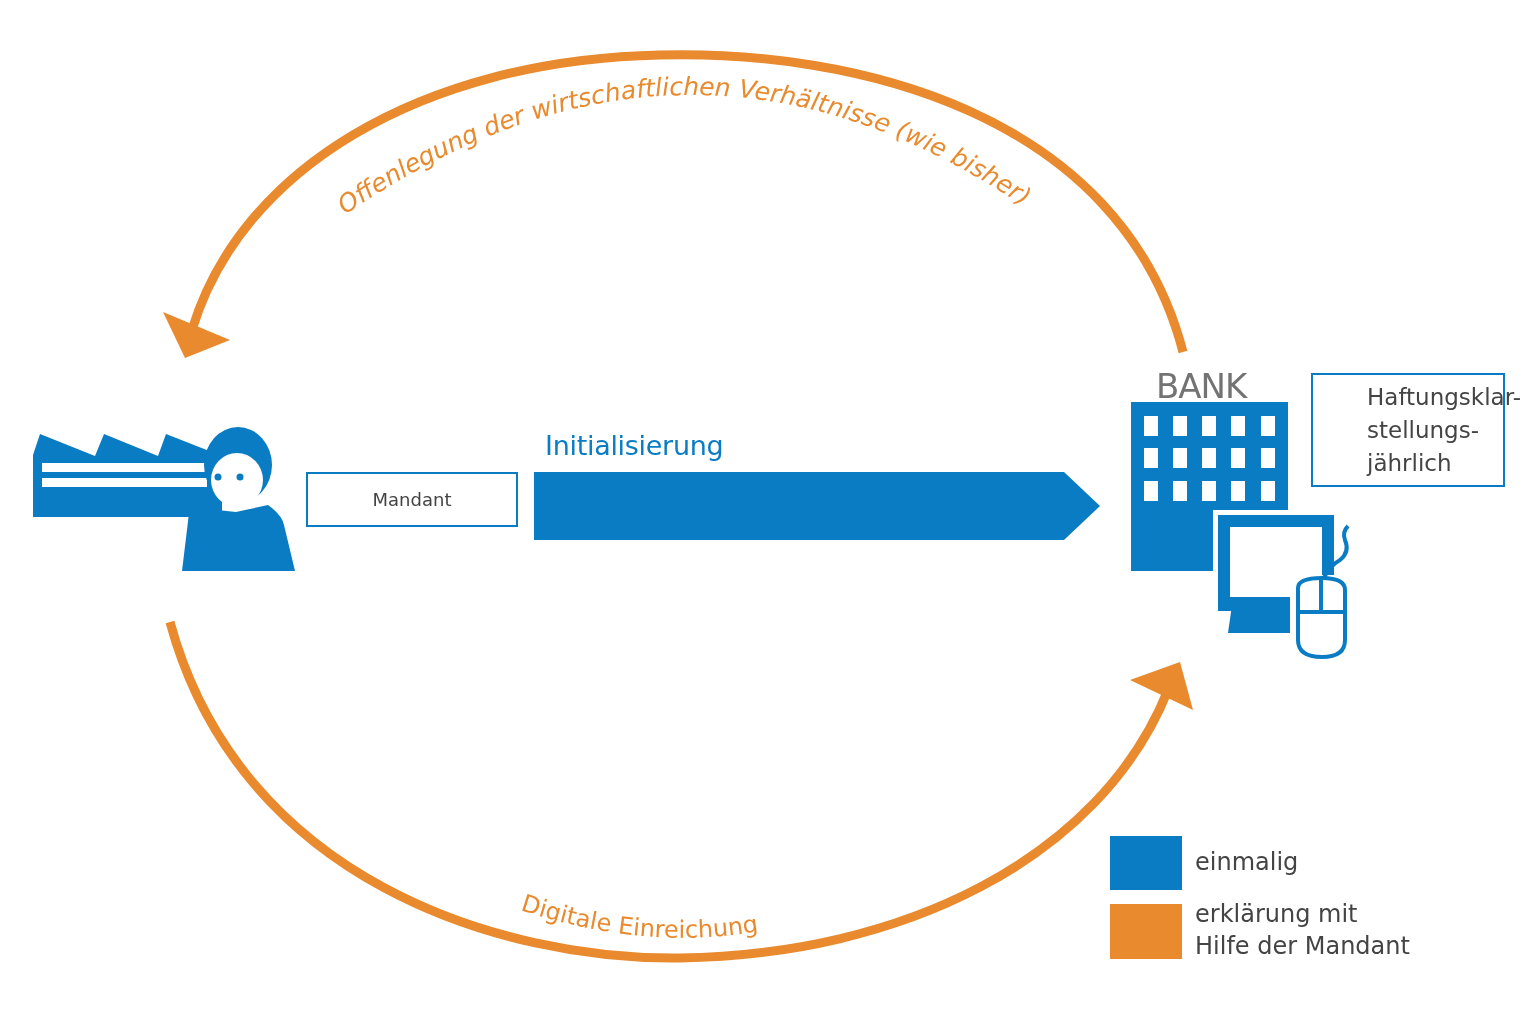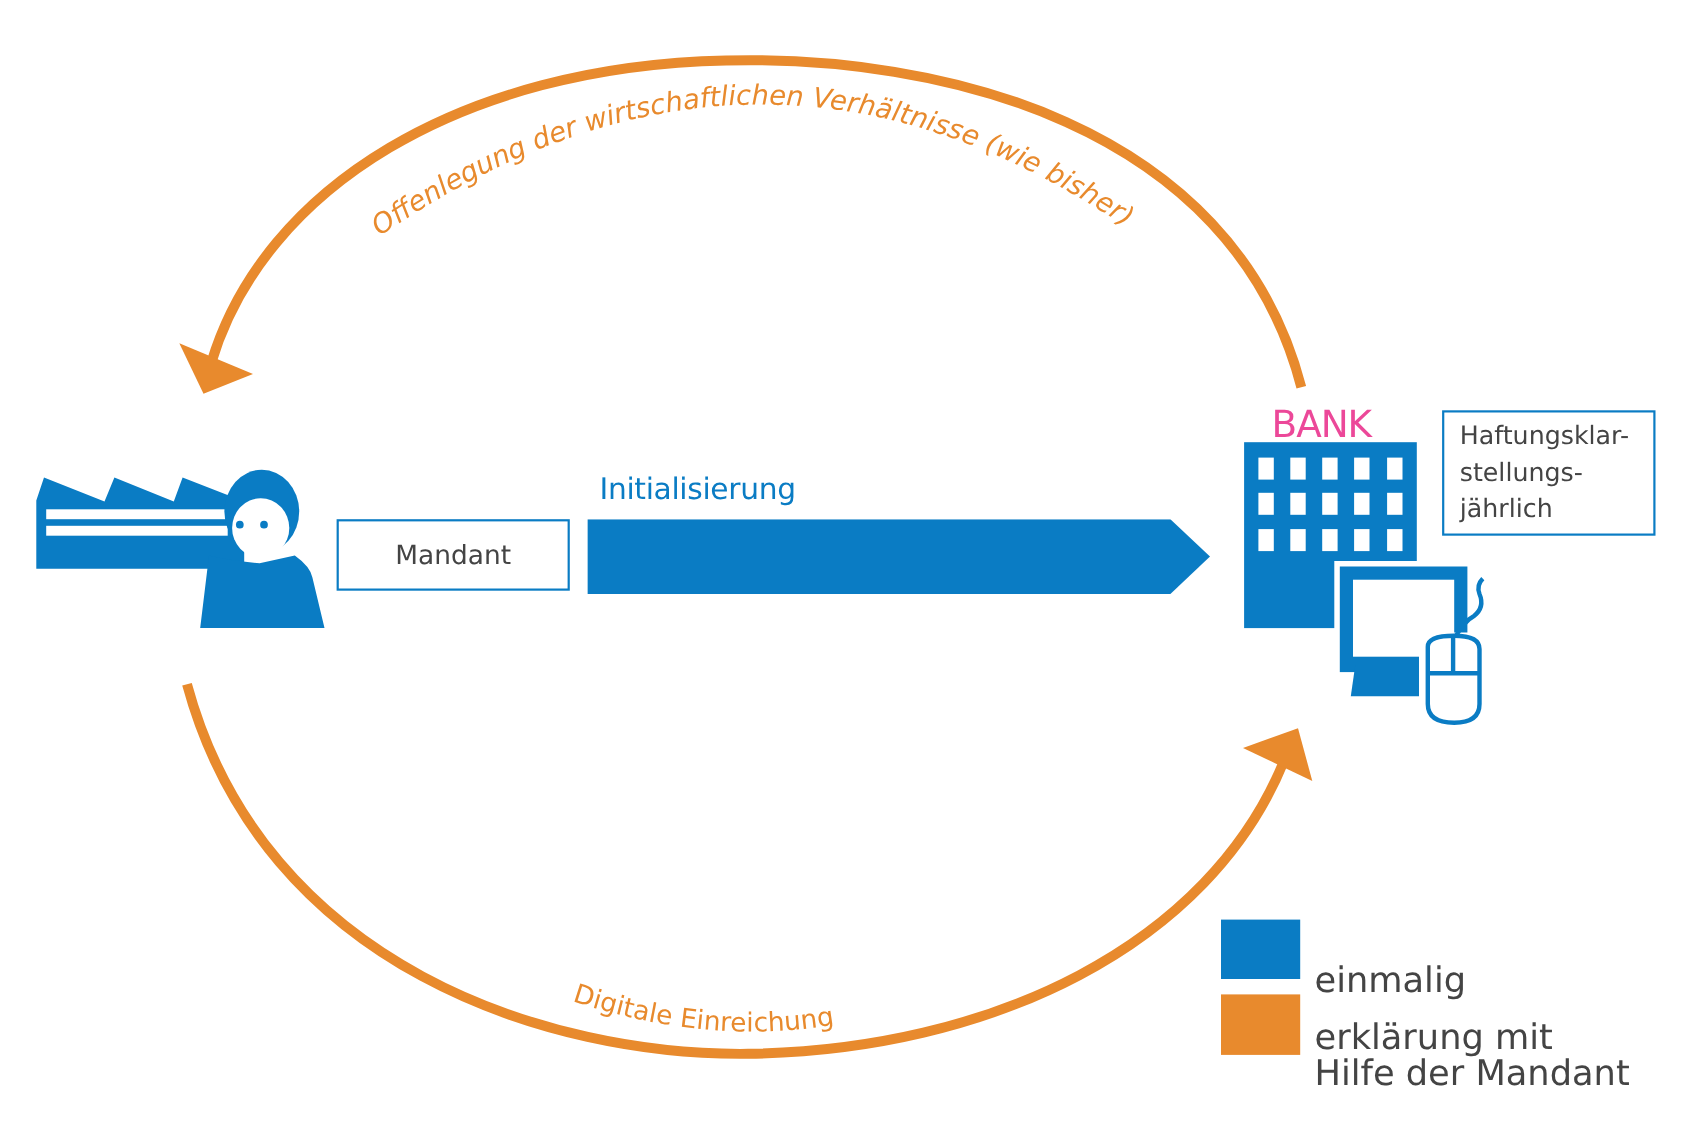--- a/index.html
+++ b/index.html
@@ -1,36 +1,36 @@
 <!DOCTYPE html>
 <html><head>
 <meta charset="utf-8">
 <style>
   html, body { margin: 0; padding: 0; background: #ffffff; }
   body { width: 1536px; height: 1024px; position: relative; overflow: hidden;
          font-family: "DejaVu Sans", sans-serif; }
   svg.stage { position: absolute; left: 0; top: 0; }
   .box { position: absolute; border: 2px solid #0a7cc4; background: #fff; box-sizing: border-box;
          color: #444; display: flex; align-items: center; justify-content: center; }
-  #mandant-box { left: 306px; top: 472px; width: 212px; height: 65px; font-size: 24px; }
+  #mandant-box { left: 306px; top: 472px; width: 212px; height: 55px; font-size: 18px; }
   #haft-box { left: 1311px; top: 373px; width: 194px; height: 114px; font-size: 23px;
               justify-content: flex-start; padding-left: 14px; line-height: 33px; }
-  #haft-box span { white-space: pre; }
+  #haft-box span { white-space: pre; margin-left: 40px; }
   #init-label { position: absolute; left: 545px; top: 430px; font-size: 27px; font-weight: normal;
                 color: #0a7cc4; letter-spacing: -0.3px; }
   #arrow-banner { position: absolute; left: 534px; top: 472px; width: 566px; height: 68px; }
   #arrow-banner svg { position: absolute; left: 0; top: 0; }
   #arrow-banner .txt { position: absolute; left: 16px; top: 0; height: 68px; display: flex;
                        align-items: center; color: #fff; font-size: 24.5px; letter-spacing: -0.3px; }
-  #bank-label { position: absolute; left: 1156px; top: 366px; font-size: 34px; color: #ec4899;
+  #bank-label { position: absolute; left: 1156px; top: 366px; font-size: 34px; color: #737373;
                 letter-spacing: -1px; }
   .legend-swatch { position: absolute; left: 1110px; width: 72px; }
   #sw-blue { top: 836px; height: 54px; background: #0a7cc4; }
   #sw-orange { top: 904px; height: 55px; background: #e88a2d; }
-  .legend-text { position: absolute; left: 1195px; font-size: 32px; color: #444; line-height: 32px; margin-top: 29px; }
+  .legend-text { position: absolute; left: 1195px; font-size: 24px; color: #444; line-height: 32px; }
   #lg-1 { top: 846px; }
   #lg-2 { top: 898px; }
 </style>
 </head>
 <body>
 
 <svg class="stage" width="1536" height="1024" viewBox="0 0 1536 1024">
   <defs>
     <path id="topArc" d="M 345 215 Q 700 -30 1050 225" fill="none"></path>
     <path id="botArc" d="M 520 910 Q 670 960 810 920" fill="none"></path>

